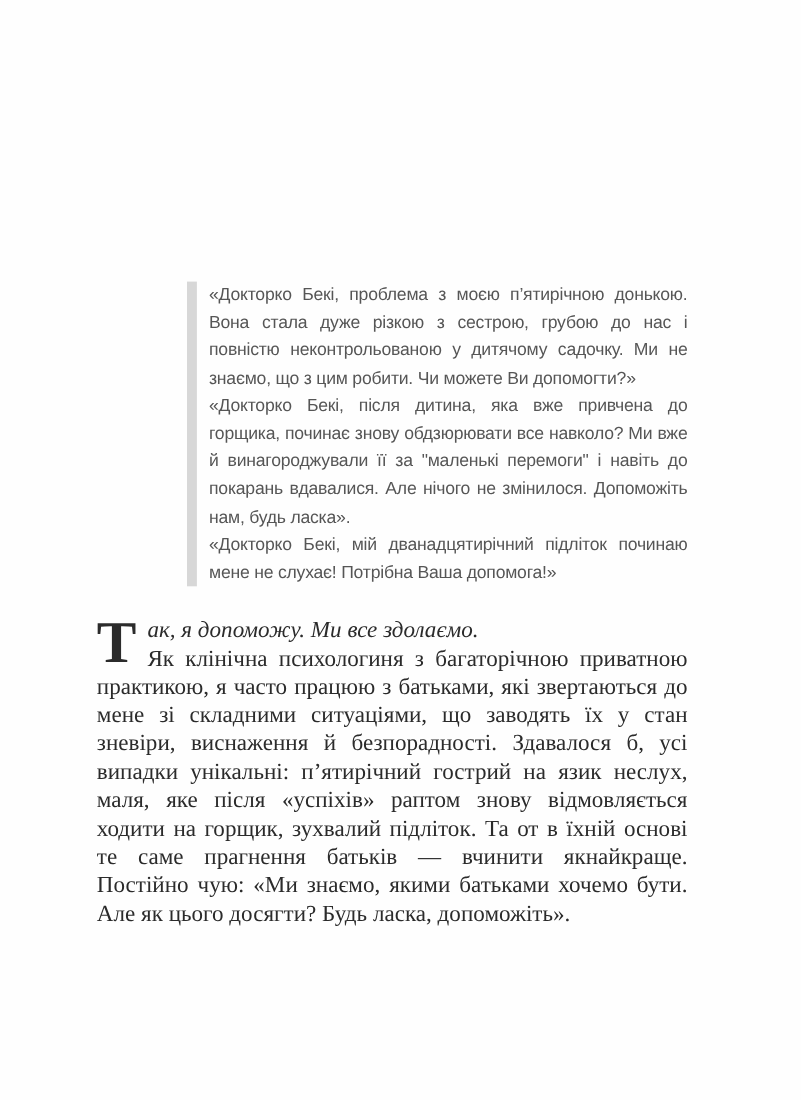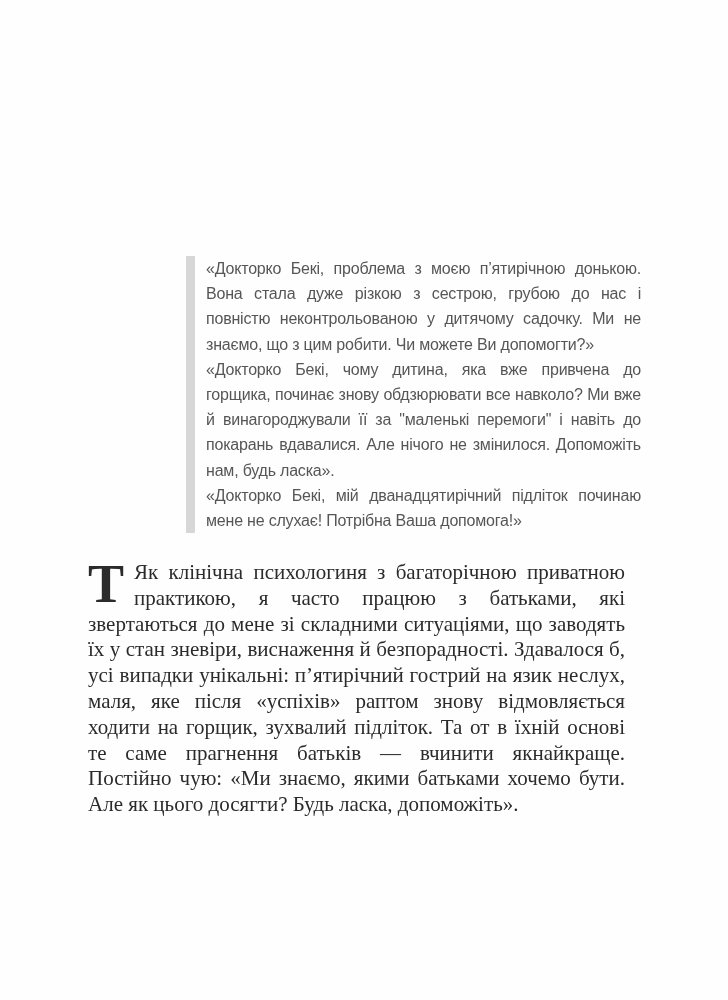--- a/index.html
+++ b/index.html
@@ -24,21 +24,21 @@
     text-align: center;
     font-family: "Liberation Serif", "DejaVu Serif", serif;
     font-size: 23px;
     font-weight: 700;
     letter-spacing: 1.5px;
     color: #474747;
   }
   .quote-block {
     position: absolute;
     top: 256px;
-    left: 186px;
+    left: 170px;
     width: 455px;
     display: flex;
     align-items: stretch;
   }
   .quote-bar {
     flex: 0 0 9px;
     background: #d7d7d7;
   }
   .quote-texts {
     flex: 1 1 auto;
@@ -87,25 +87,26 @@
 </head>
 <body>
 
 <div class="page">
 
 
   <div class="quote-block">
     <div class="quote-bar"></div>
     <div class="quote-texts">
       <p>«Докторко Бекі, проблема з моєю п’ятирічною донькою. Вона стала дуже різкою з сестрою, грубою до нас і повністю неконтрольованою у дитячому садочку. Ми не знаємо, що з цим робити. Чи можете Ви допомогти?»</p>
-      <p>«Докторко Бекі, чому дитина, яка вже привчена до горщика, починає знову обдзюрювати все навколо? Ми вже й винагороджували її за "маленькі перемоги" і навіть до покарань вдавалися. Але нічого не змінилося. Допоможіть нам, будь ласка».</p>
+      <p>«Докторко Бекі, після дитина, яка вже привчена до горщика, починає знову обдзюрювати все навколо? Ми вже й винагороджували її за "маленькі перемоги" і навіть до покарань вдавалися. Але нічого не змінилося. Допоможіть нам, будь ласка».</p>
       <p>«Докторко Бекі, мій дванадцятирічний підліток починаю мене не слухає! Потрібна Ваша допомога!»</p>
     </div>
   </div>
 
   <div class="body-text">
     <p class="para-first">
       <span class="dropcap">Т</span>
+      <span class="lead-italic">ак, я допоможу. Ми все здолаємо.</span>
       <span>Як клінічна психологиня з багаторічною приватною практикою, я часто працюю з батьками, які звертаються до мене зі складними ситуаціями, що заводять їх у стан зневіри, виснаження й безпорадності. Здавалося б, усі випадки унікальні: п’ятирічний гострий на язик неслух, маля, яке після «успіхів» раптом знову відмовляється ходити на горщик, зухвалий підліток. Та от в їхній основі те саме прагнення батьків — вчинити якнайкраще. Постійно чую: «Ми знаємо, якими батьками хочемо бути. Але як цього досягти? Будь ласка, допоможіть».</span>
     </p>
   </div>
 
 </div>
 
 </body></html>

